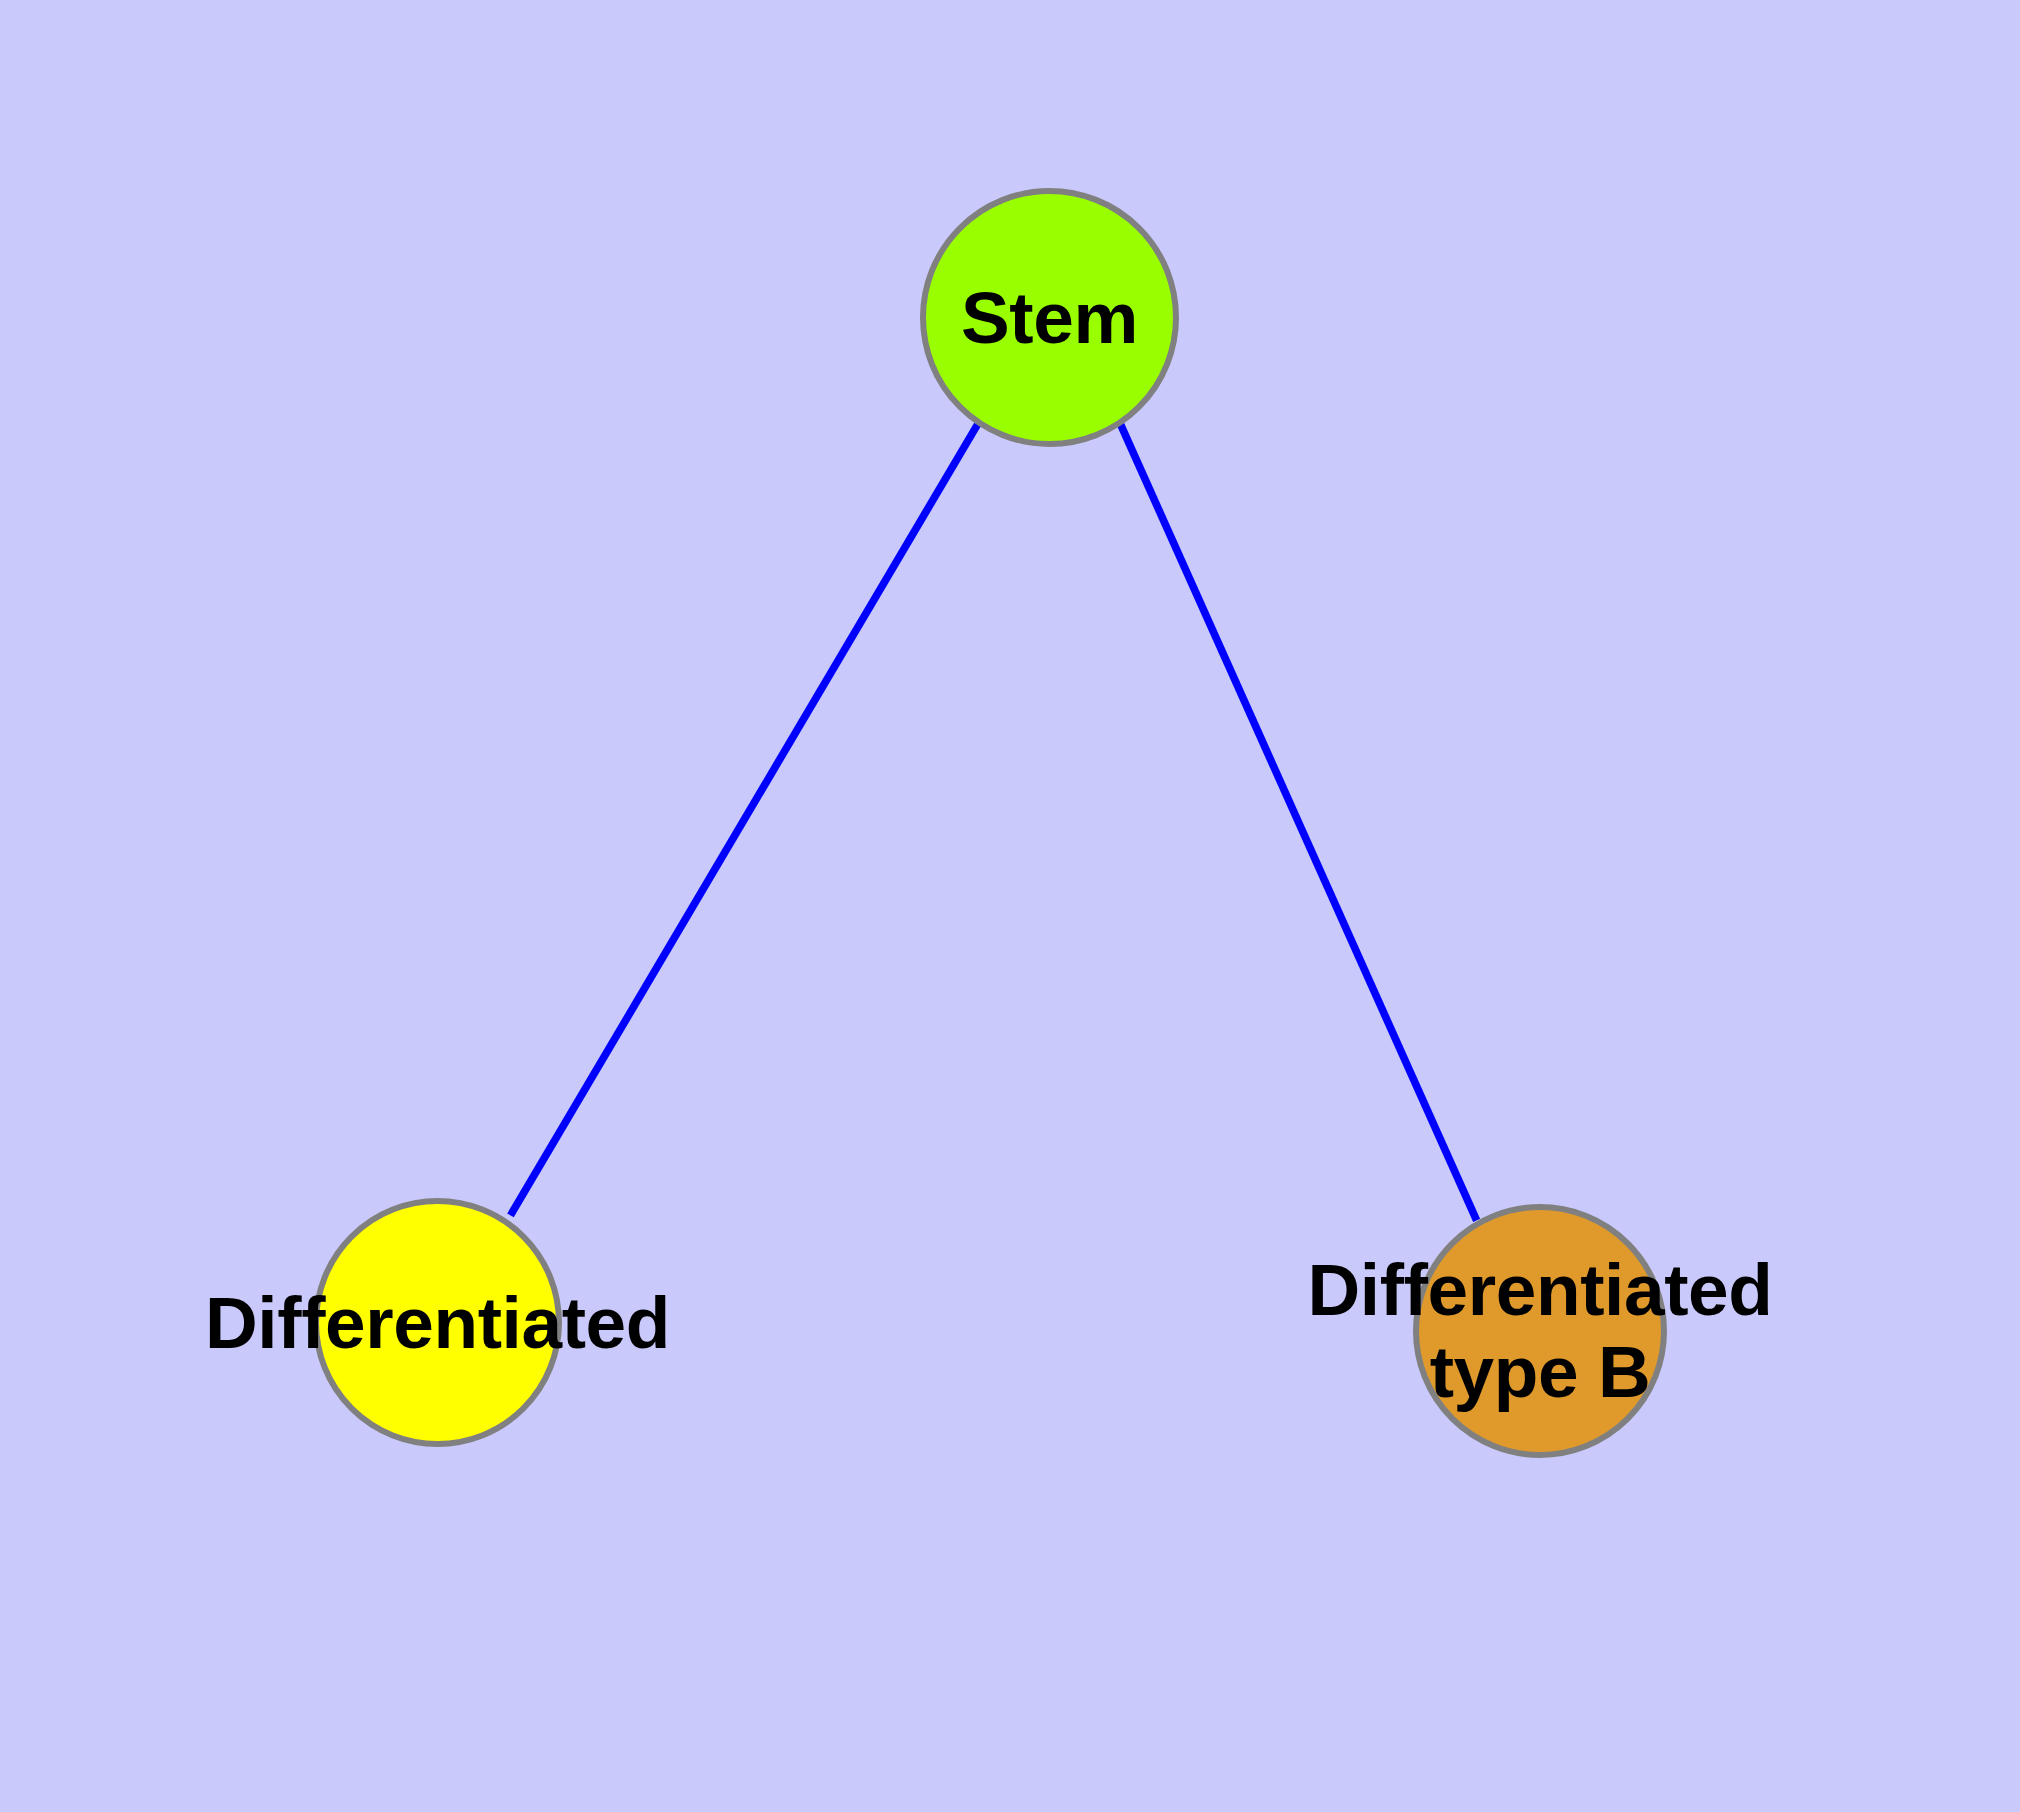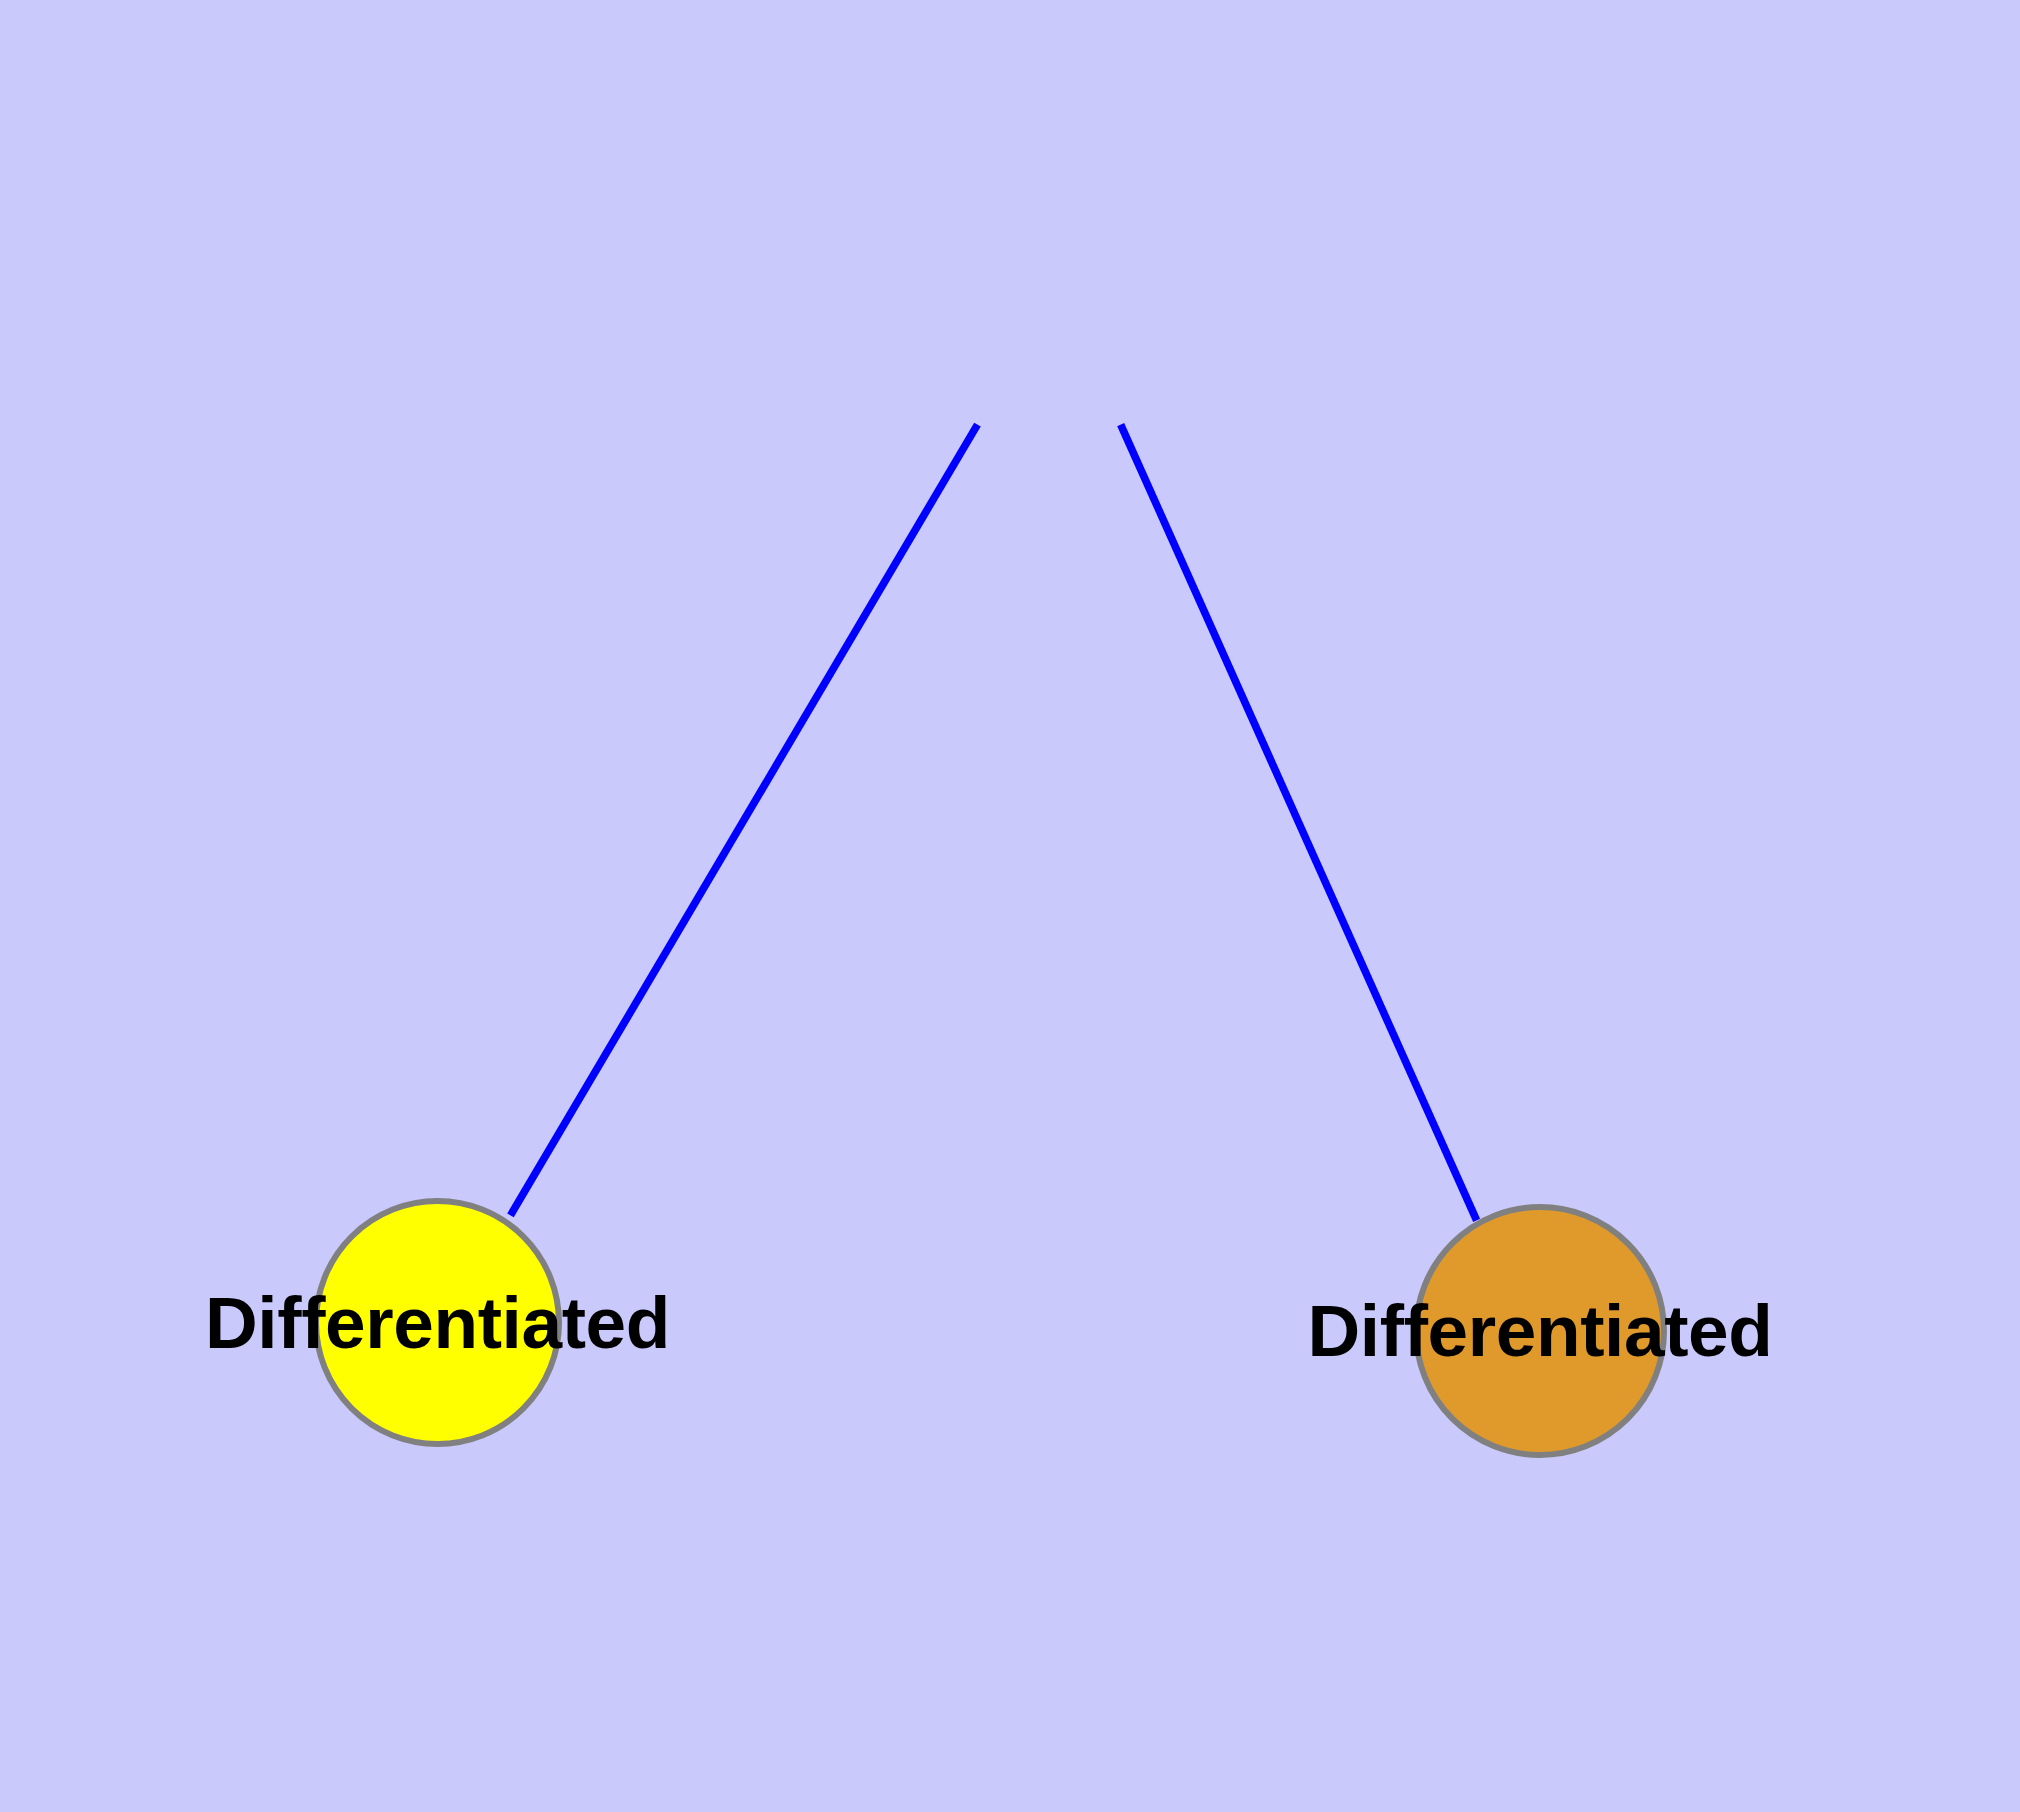--- a/index.html
+++ b/index.html
@@ -104,24 +104,27 @@
 
 <div id="graph-canvas">
 
   <svg id="edge-layer" viewBox="0 0 2384 2138" xmlns="http://www.w3.org/2000/svg">
     <line x1="1153" y1="501" x2="602" y2="1434" stroke="#0000ff" stroke-width="9" stroke-linecap="butt"></line>
     <line x1="1322" y1="501" x2="1742" y2="1440" stroke="#0000ff" stroke-width="9" stroke-linecap="butt"></line>
   </svg>
 
   <div id="node-layer">
 
+    <div class="node" id="node-stem">
+      <span class="node-label">Stem</span>
+    </div>
 
     <div class="node" id="node-diff-a">
       <span class="node-label"><span>Differentiated</span><br></span>
     </div>
 
     <div class="node" id="node-diff-b">
-      <span class="node-label"><span>Differentiated</span><br></span>
+      <span class="node-label"><span>Differentiated</span><br><span>type B</span></span>
     </div>
 
   </div>
 </div>
 
 
 </body></html>

